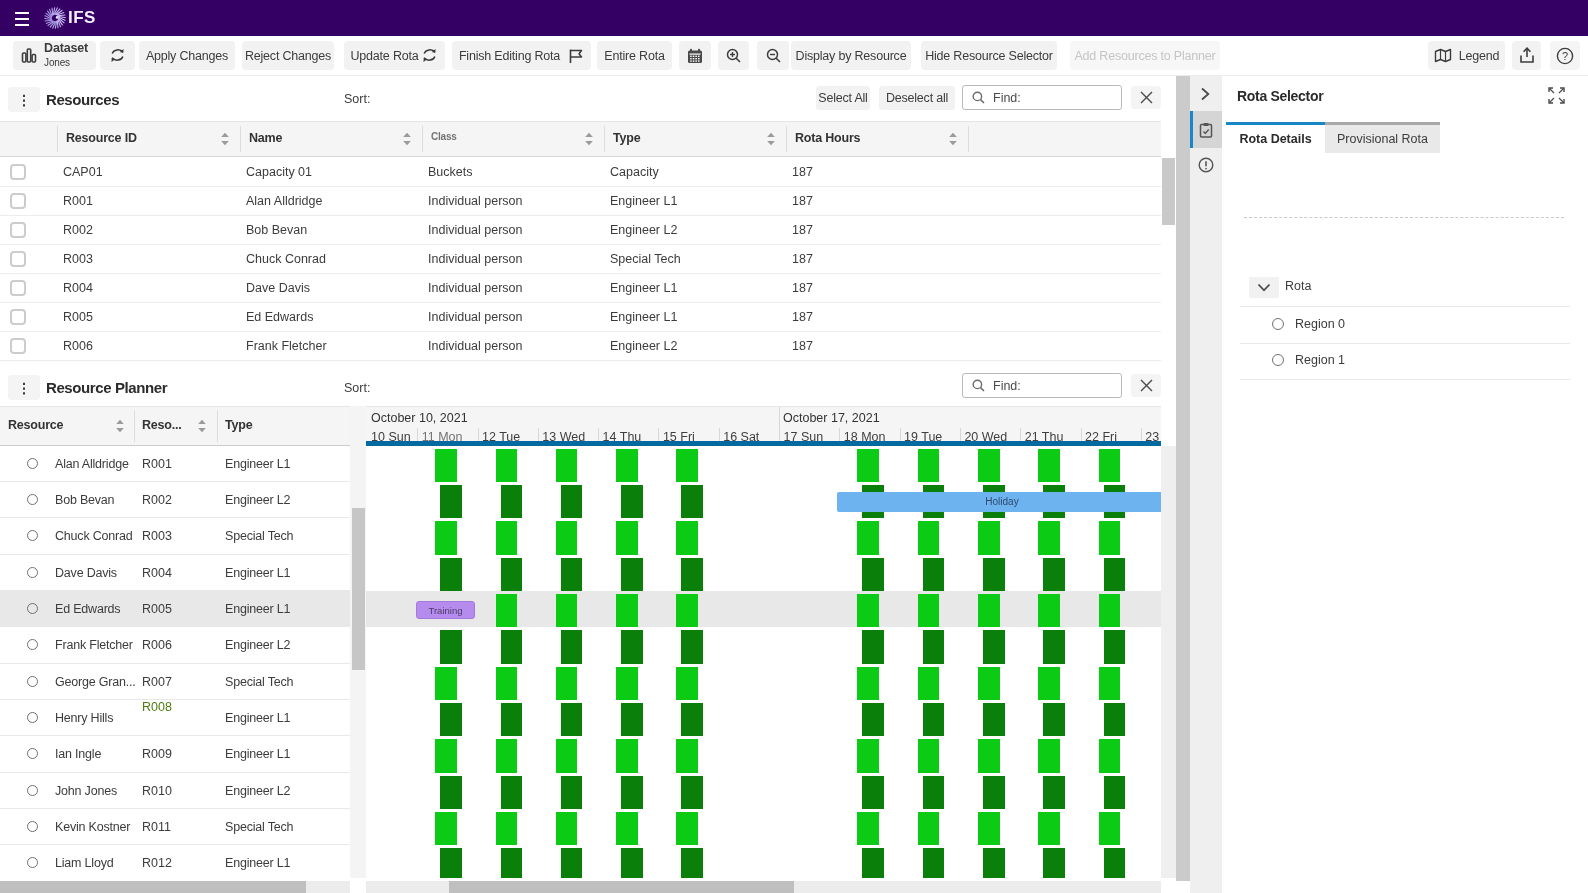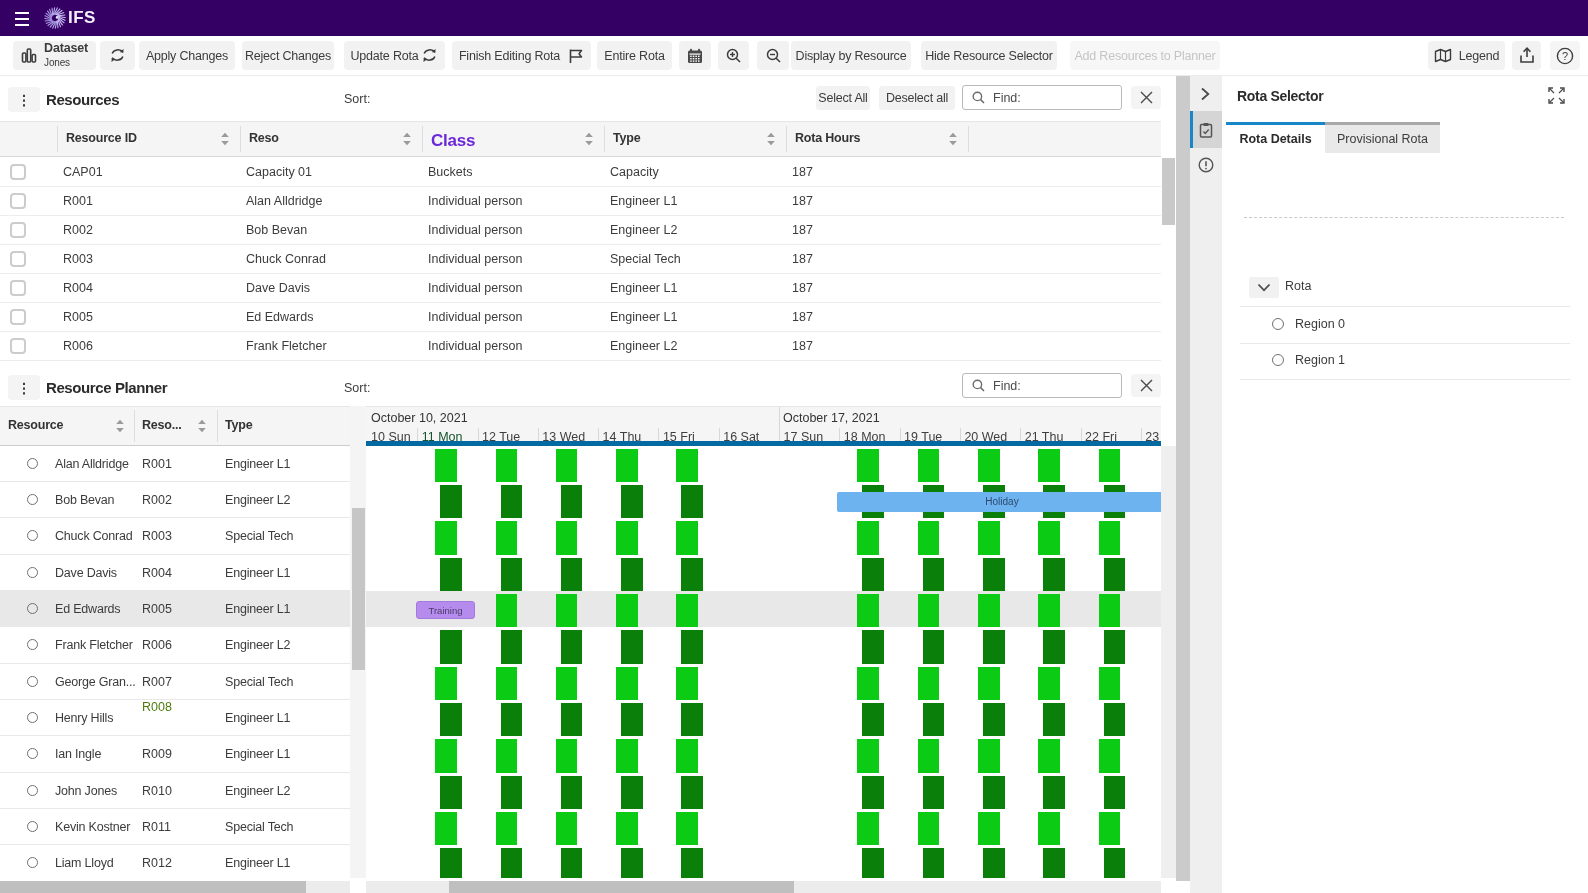--- a/index.html
+++ b/index.html
@@ -156,26 +156,26 @@
 <div class="abs" style="left:240px;top:126px;width:1px;height:26px;background:#DDDDDD"></div>
 <div class="abs" style="left:422px;top:126px;width:1px;height:26px;background:#DDDDDD"></div>
 <div class="abs" style="left:604px;top:126px;width:1px;height:26px;background:#DDDDDD"></div>
 <div class="abs" style="left:786px;top:126px;width:1px;height:26px;background:#DDDDDD"></div>
 <div class="abs" style="left:968px;top:126px;width:1px;height:26px;background:#DDDDDD"></div>
 <div class="abs" style="left:66px;top:131px;font-size:12.5px;letter-spacing:-0.2px;font-weight:bold;color:#333">Resource ID</div>
 <div style="position:absolute;left:220px;top:131px;width:10px;height:16px"><svg width="10" height="16" viewBox="0 0 10 16">
       <path d="M1.2 6 L5 1.8 L8.8 6 Z" fill="#9a9a9a"></path>
       <path d="M1.2 10 L5 14.2 L8.8 10 Z" fill="#9a9a9a"></path>
     </svg></div>
-<div class="abs" style="left:249px;top:131px;font-size:12.5px;letter-spacing:-0.2px;font-weight:bold;color:#333">Reso</div>
+<div class="abs" style="left:249px;top:131px;font-size:12.5px;letter-spacing:-0.2px;font-weight:bold;color:#333">Name</div>
 <div style="position:absolute;left:402px;top:131px;width:10px;height:16px"><svg width="10" height="16" viewBox="0 0 10 16">
       <path d="M1.2 6 L5 1.8 L8.8 6 Z" fill="#9a9a9a"></path>
       <path d="M1.2 10 L5 14.2 L8.8 10 Z" fill="#9a9a9a"></path>
     </svg></div>
-<div class="abs" style="left:431px;top:131px;font-size:17px;letter-spacing:-0.2px;font-weight:bold;color:#6d28d9">Class</div>
+<div class="abs" style="left:431px;top:131px;font-size:10px;letter-spacing:-0.2px;font-weight:bold;color:#737373">Class</div>
 <div style="position:absolute;left:584px;top:131px;width:10px;height:16px"><svg width="10" height="16" viewBox="0 0 10 16">
       <path d="M1.2 6 L5 1.8 L8.8 6 Z" fill="#9a9a9a"></path>
       <path d="M1.2 10 L5 14.2 L8.8 10 Z" fill="#9a9a9a"></path>
     </svg></div>
 <div class="abs" style="left:613px;top:131px;font-size:12.5px;letter-spacing:-0.2px;font-weight:bold;color:#333">Type</div>
 <div style="position:absolute;left:766px;top:131px;width:10px;height:16px"><svg width="10" height="16" viewBox="0 0 10 16">
       <path d="M1.2 6 L5 1.8 L8.8 6 Z" fill="#9a9a9a"></path>
       <path d="M1.2 10 L5 14.2 L8.8 10 Z" fill="#9a9a9a"></path>
     </svg></div>
 <div class="abs" style="left:795px;top:131px;font-size:12.5px;letter-spacing:-0.2px;font-weight:bold;color:#333">Rota Hours</div>
@@ -335,21 +335,21 @@
 <div class="abs" style="left:225px;top:11px;font-size:12.5px;letter-spacing:-0.2px;color:#3C3C3C">Engineer L1</div>
 </div>
 </div>
 <div class="abs" style="left:350px;top:406px;width:16px;height:472px;background:#F4F4F4"></div>
 <div class="abs" style="left:351.5px;top:508px;width:13px;height:162px;background:#C6C6C6"></div>
 <div class="abs" style="left:366px;top:406px;width:795px;height:40px;background:#F5F5F5;border-top:1px solid #E6E6E6;border-bottom:5px solid #0369a1;overflow:hidden">
 <div class="abs" style="left:5px;top:4px;font-size:12.5px;color:#333">October 10, 2021</div>
 <div class="abs" style="left:417.0px;top:4px;font-size:12.5px;color:#333">October 17, 2021</div>
 <div class="abs" style="left:5.0px;top:23px;font-size:12.5px;color:#3f3f3f;white-space:nowrap">10 Sun</div>
 <div class="abs" style="left:51.2px;top:21px;width:1px;height:19px;background:#D8D8D8"></div>
-<div class="abs" style="left:55.7px;top:23px;font-size:12.5px;color:#14532d;white-space:nowrap">11 Mon</div>
+<div class="abs" style="left:55.7px;top:23px;font-size:12.5px;color:#737373;white-space:nowrap">11 Mon</div>
 <div class="abs" style="left:111.5px;top:21px;width:1px;height:19px;background:#D8D8D8"></div>
 <div class="abs" style="left:116.0px;top:23px;font-size:12.5px;color:#3f3f3f;white-space:nowrap">12 Tue</div>
 <div class="abs" style="left:171.8px;top:21px;width:1px;height:19px;background:#D8D8D8"></div>
 <div class="abs" style="left:176.3px;top:23px;font-size:12.5px;color:#3f3f3f;white-space:nowrap">13 Wed</div>
 <div class="abs" style="left:232.1px;top:21px;width:1px;height:19px;background:#D8D8D8"></div>
 <div class="abs" style="left:236.6px;top:23px;font-size:12.5px;color:#3f3f3f;white-space:nowrap">14 Thu</div>
 <div class="abs" style="left:292.4px;top:21px;width:1px;height:19px;background:#D8D8D8"></div>
 <div class="abs" style="left:296.9px;top:23px;font-size:12.5px;color:#3f3f3f;white-space:nowrap">15 Fri</div>
 <div class="abs" style="left:352.7px;top:21px;width:1px;height:19px;background:#D8D8D8"></div>
 <div class="abs" style="left:357.2px;top:23px;font-size:12.5px;color:#3f3f3f;white-space:nowrap">16 Sat</div>

